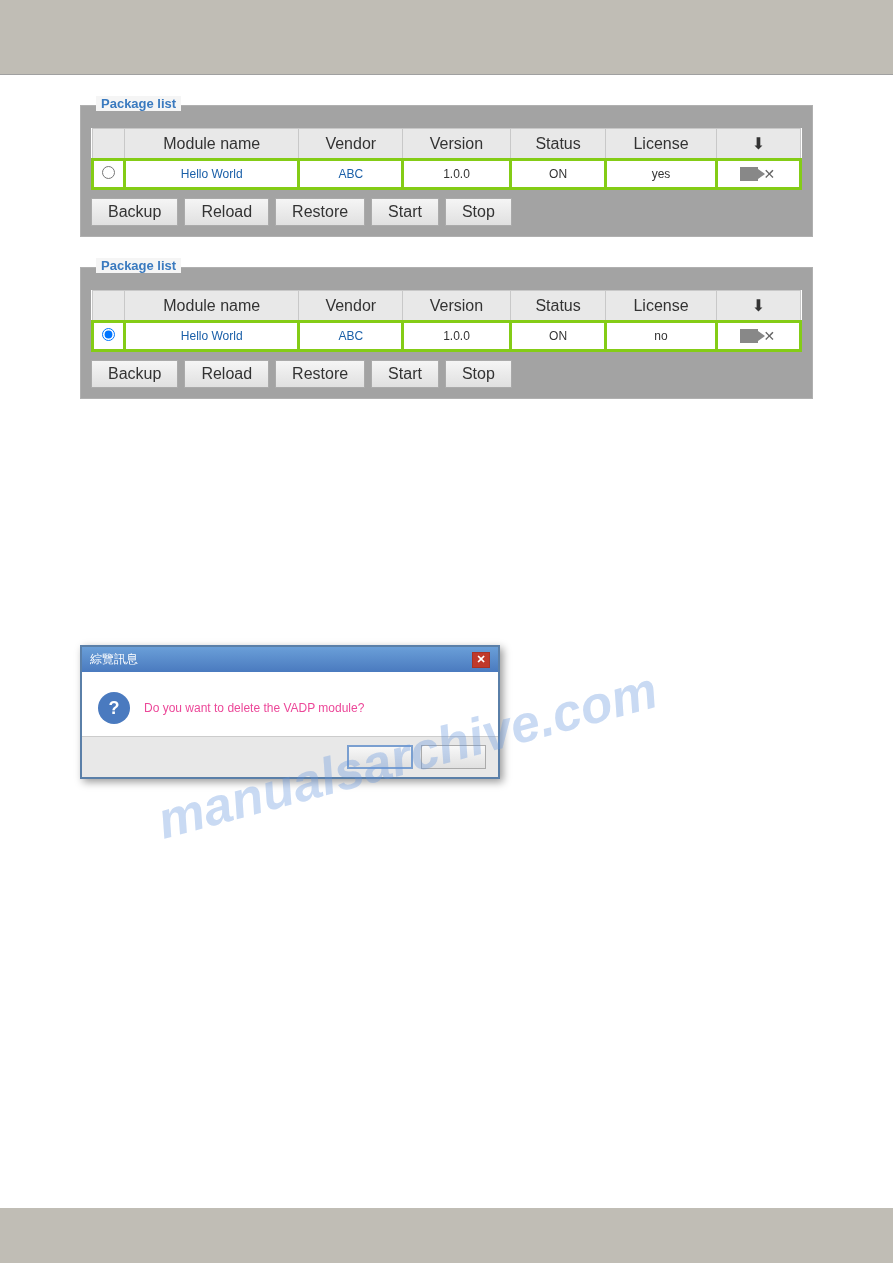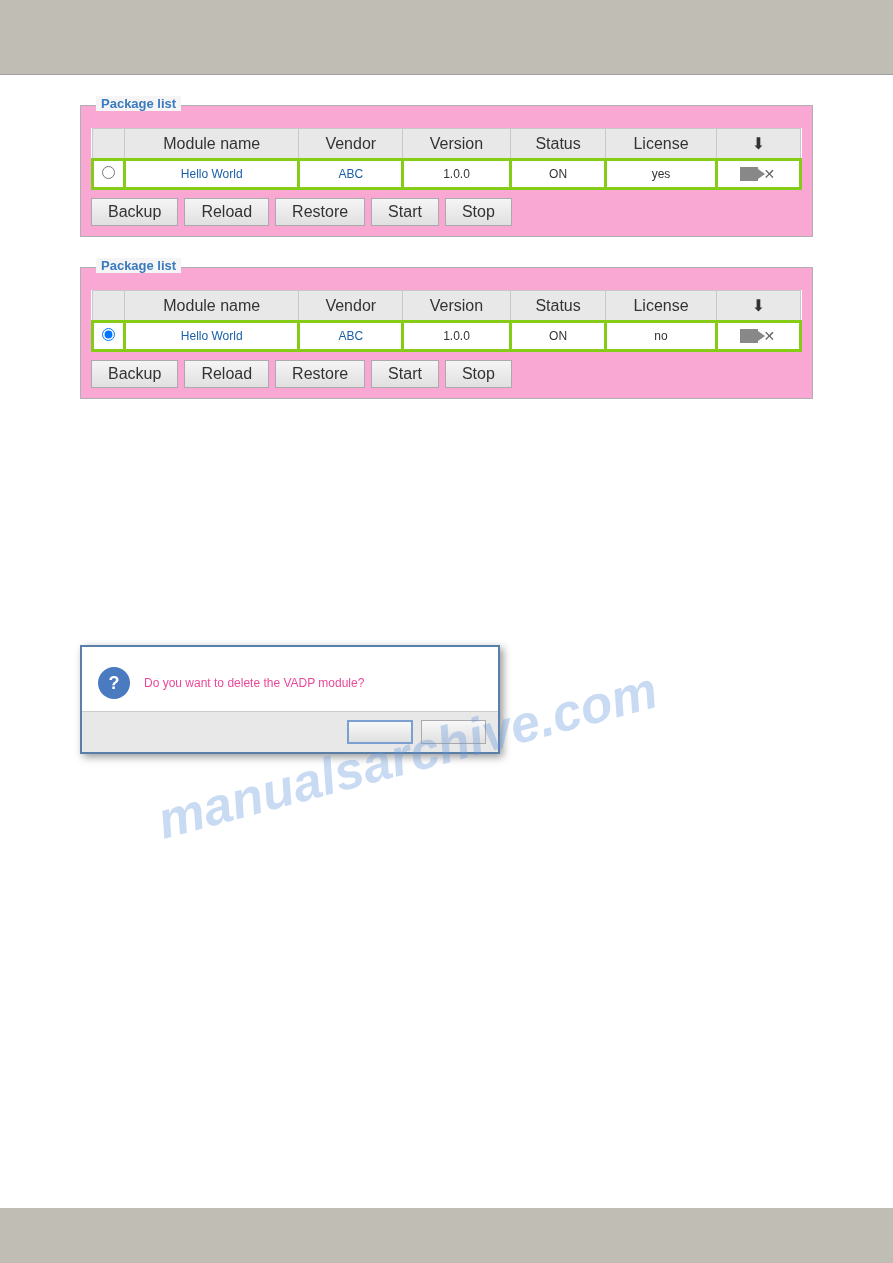--- a/index.html
+++ b/index.html
@@ -23,21 +23,21 @@
       width: 100%;
     }
     .main-content {
       background: #ffffff;
       min-height: 1133px;
       padding: 20px 0;
     }
     .package-panel {
       margin: 10px 80px 30px 80px;
       border: 1px solid #b0b0b0;
-      background: #f9a8d4;
+      background: #a3a3a3;
       position: relative;
     }
     .panel-title {
       position: absolute;
       top: -10px;
       left: 15px;
       background: #f5f5f5;
       padding: 0 5px;
       color: #3a7abf;
       font-weight: bold;
@@ -326,20 +326,24 @@
         <button>Reload</button>
         <button>Restore</button>
         <button>Start</button>
         <button>Stop</button>
       </div>
     </div>
   </div>
 
   <div class="dialog-overlay">
     <div class="dialog-window">
+      <div class="dialog-titlebar">
+        <span>綜覽訊息</span>
+        <button class="dialog-close-btn">✕</button>
+      </div>
       <div class="dialog-body">
         <div class="dialog-icon">
           <span>?</span>
         </div>
         <span class="dialog-message">Do you want to delete the VADP module?</span>
       </div>
       <div class="dialog-footer">
         <button class="dialog-btn-ok">&nbsp;&nbsp;&nbsp;&nbsp;&nbsp;&nbsp;&nbsp;&nbsp;</button>
         <button class="dialog-btn-cancel">&nbsp;&nbsp;&nbsp;&nbsp;&nbsp;&nbsp;&nbsp;&nbsp;</button>
       </div>

